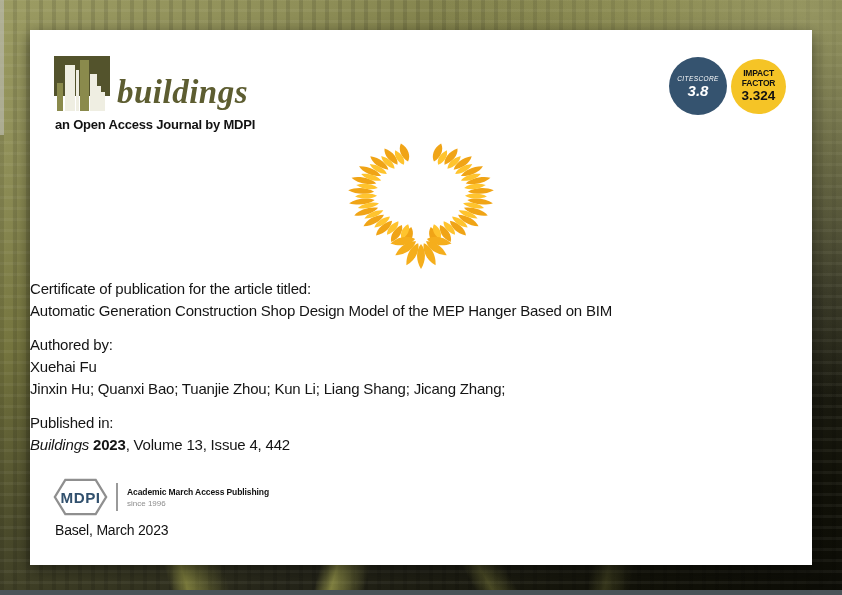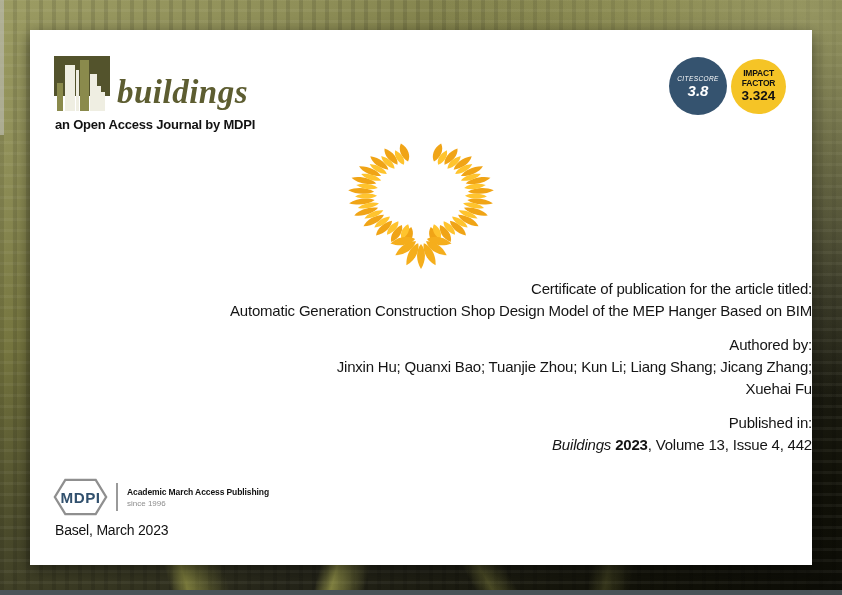--- a/index.html
+++ b/index.html
@@ -47,21 +47,21 @@
   .badge.impact .b-value{font-size:13.5px;font-weight:bold;line-height:1.15;}
 
   
   .wreath{position:absolute;left:50%;margin-left:-75px;top:106px;}
   .cert-title{
     position:absolute;left:0;top:156px;width:782px;text-align:center;margin:0;
     font-family:"Liberation Serif",serif;font-weight:bold;font-size:34px;letter-spacing:.5px;color:#0c0c0c;
   }
 
   
-  .content{position:absolute;left:0;top:248px;width:782px;text-align:right;color:#151515;}
+  .content{position:absolute;left:0;top:248px;width:782px;text-align:left;color:#151515;}
   .content .line{font-size:15px;line-height:22px;letter-spacing:-.2px;font-weight:500;}
   .gap{margin-top:12px;}
   .pub-journal{font-style:italic;font-family:"Liberation Sans",sans-serif;}
   .pub-year{font-weight:bold;margin-left:4px;}
 
   
   .mdpi-block{position:absolute;left:22px;top:448px;display:flex;align-items:center;}
   .mdpi-hex{width:57px;height:38px;display:block;}
   .mdpi-divider{width:2px;height:28px;background:#9a9a9a;margin-left:7px;}
   .publisher-text{margin-left:9px;}
@@ -152,22 +152,22 @@
           <use href="#lfD" transform="rotate(56)"></use>
         <use href="#lfD" transform="rotate(80)"></use>
       </g>
     </svg>
 
 
     <div class="content">
       <div class="line">Certificate of publication for the article titled:</div>
       <div class="line">Automatic Generation Construction Shop Design Model of the MEP Hanger Based on BIM</div>
       <div class="line gap">Authored by:</div>
+      <div class="line">Xuehai Fu</div>
       <div class="line">Jinxin Hu; Quanxi Bao; Tuanjie Zhou; Kun Li; Liang Shang; Jicang Zhang;</div>
-      <div class="line">Xuehai Fu</div>
       <div class="line gap">Published in:</div>
       <div class="line">
         <span class="pub-journal">Buildings</span><span class="pub-year">2023</span><span>, Volume 13, Issue 4, 442</span>
       </div>
     </div>
 
     <div class="mdpi-block">
       <svg class="mdpi-hex" viewBox="0 0 58 40" xmlns="http://www.w3.org/2000/svg">
         <path d="M13,2 L45,2 L56,20 L45,38 L13,38 L2,20 Z" fill="none" stroke="#8f8f8f" stroke-width="2.4" stroke-linejoin="miter"></path>
         <text x="29" y="26" text-anchor="middle" font-family="Liberation Sans, sans-serif" font-size="16" font-weight="bold" letter-spacing="0.5" fill="#31506d">MDPI</text>

